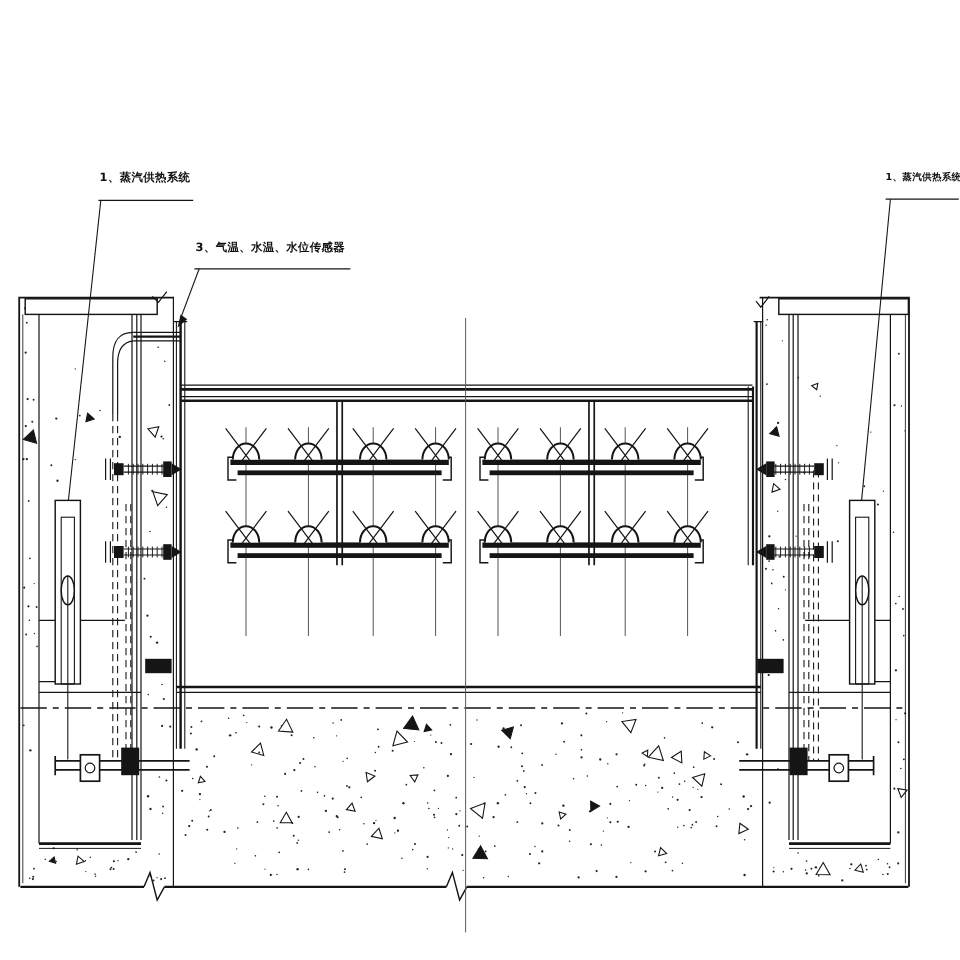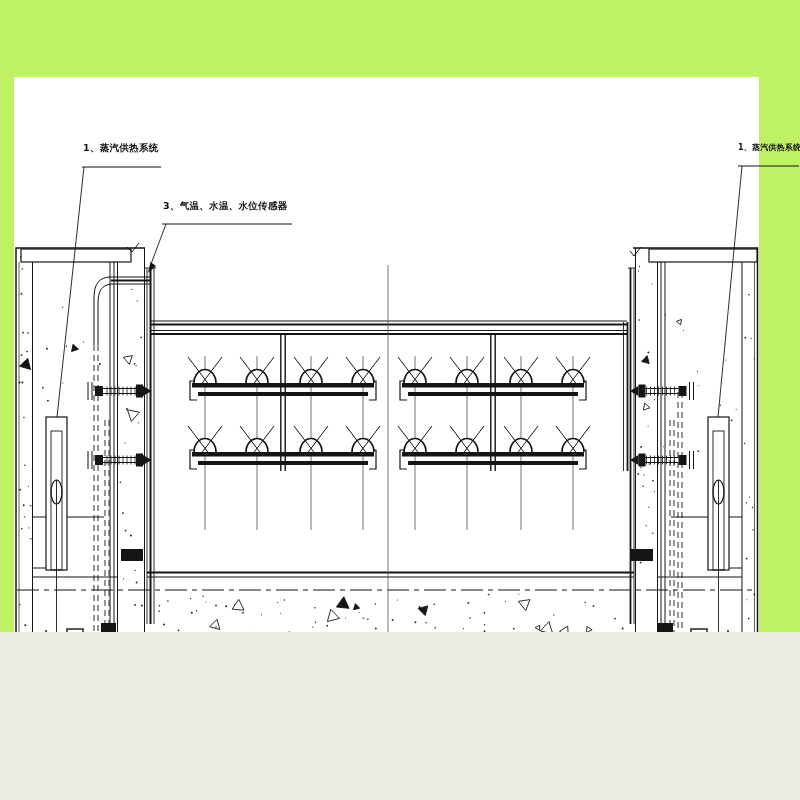--- a/index.html
+++ b/index.html
@@ -1,16 +1,16 @@
 <!DOCTYPE html>
 <html><head>
 <meta charset="utf-8">
 <style>
   html,body{margin:0;padding:0;background:#e9ece3;}
-  .page{position:relative;width:800px;height:632px;background:#bef264;overflow:hidden;}
+  .page{position:relative;width:800px;height:800px;background:#ffffff;overflow:hidden;}
   .page svg{position:absolute;inset:0;display:block;}
   .lbl{font:600 9.5px "DejaVu Sans","Liberation Sans",sans-serif;fill:#111;letter-spacing:.3px;}
   .lbl-sm{font:600 8px "DejaVu Sans","Liberation Sans",sans-serif;fill:#111;letter-spacing:.2px;}
 </style>
 </head>
 <body>
 
 <div class="page">
 <svg id="cad" viewBox="0 0 800 800">
 

